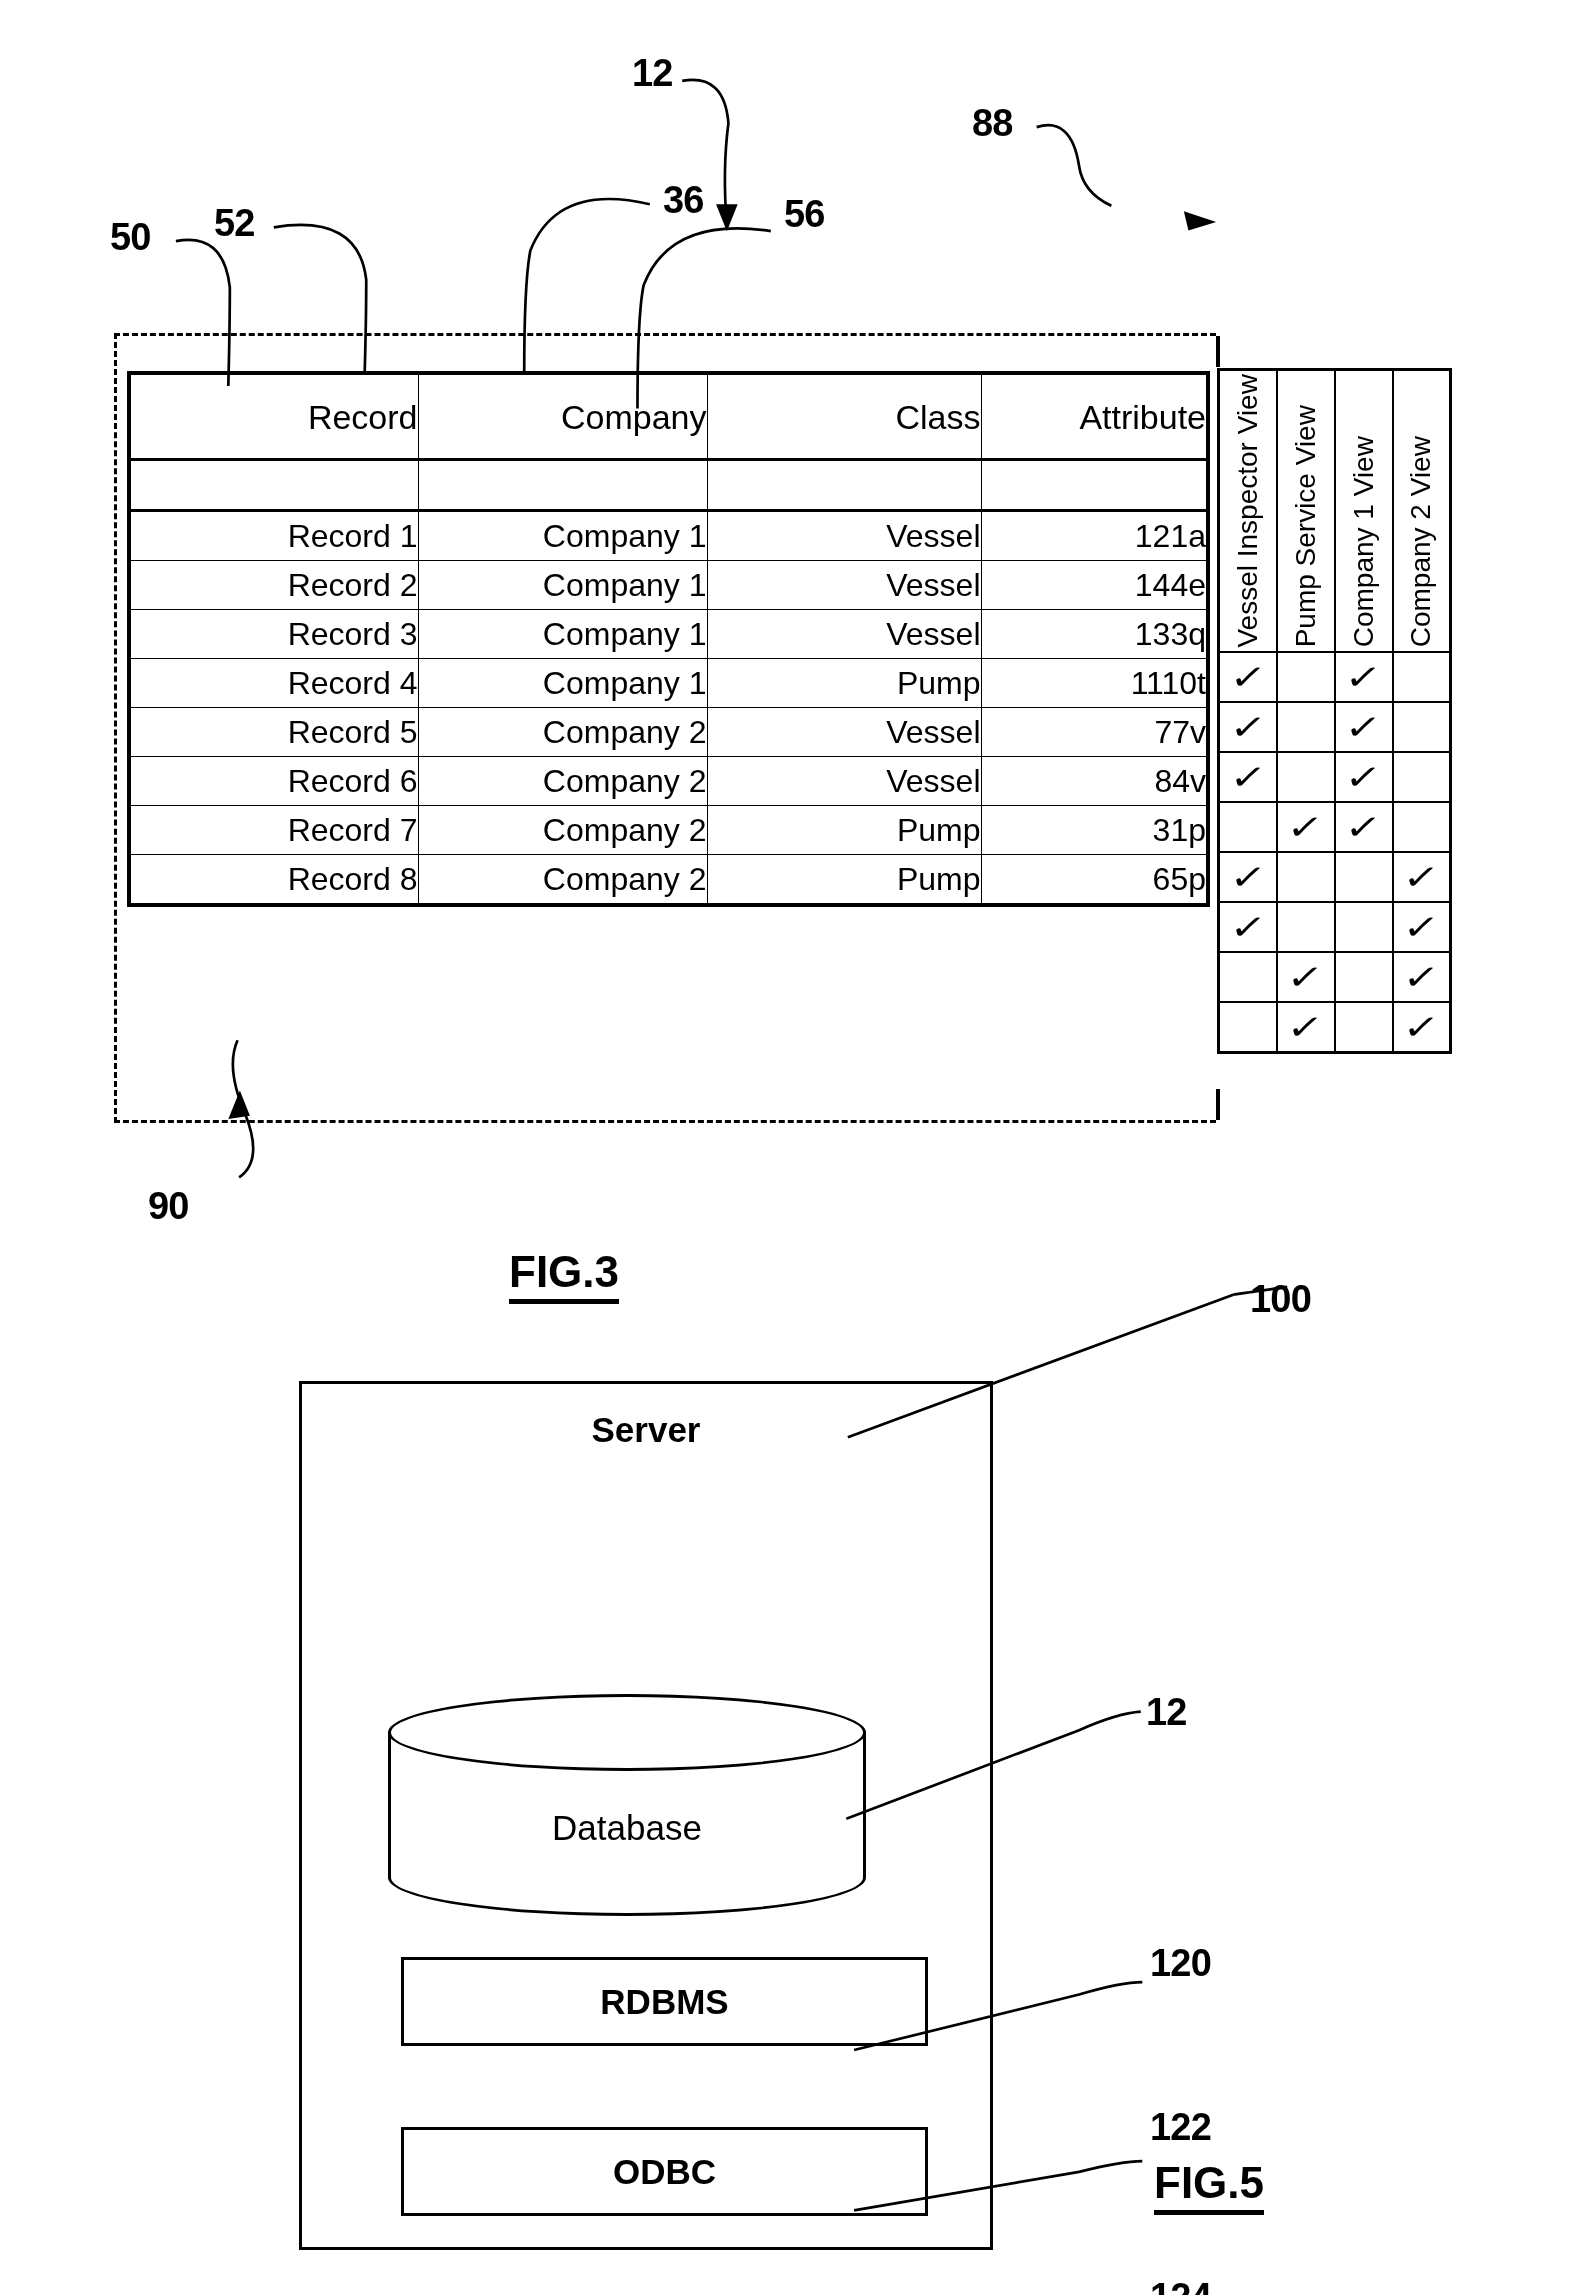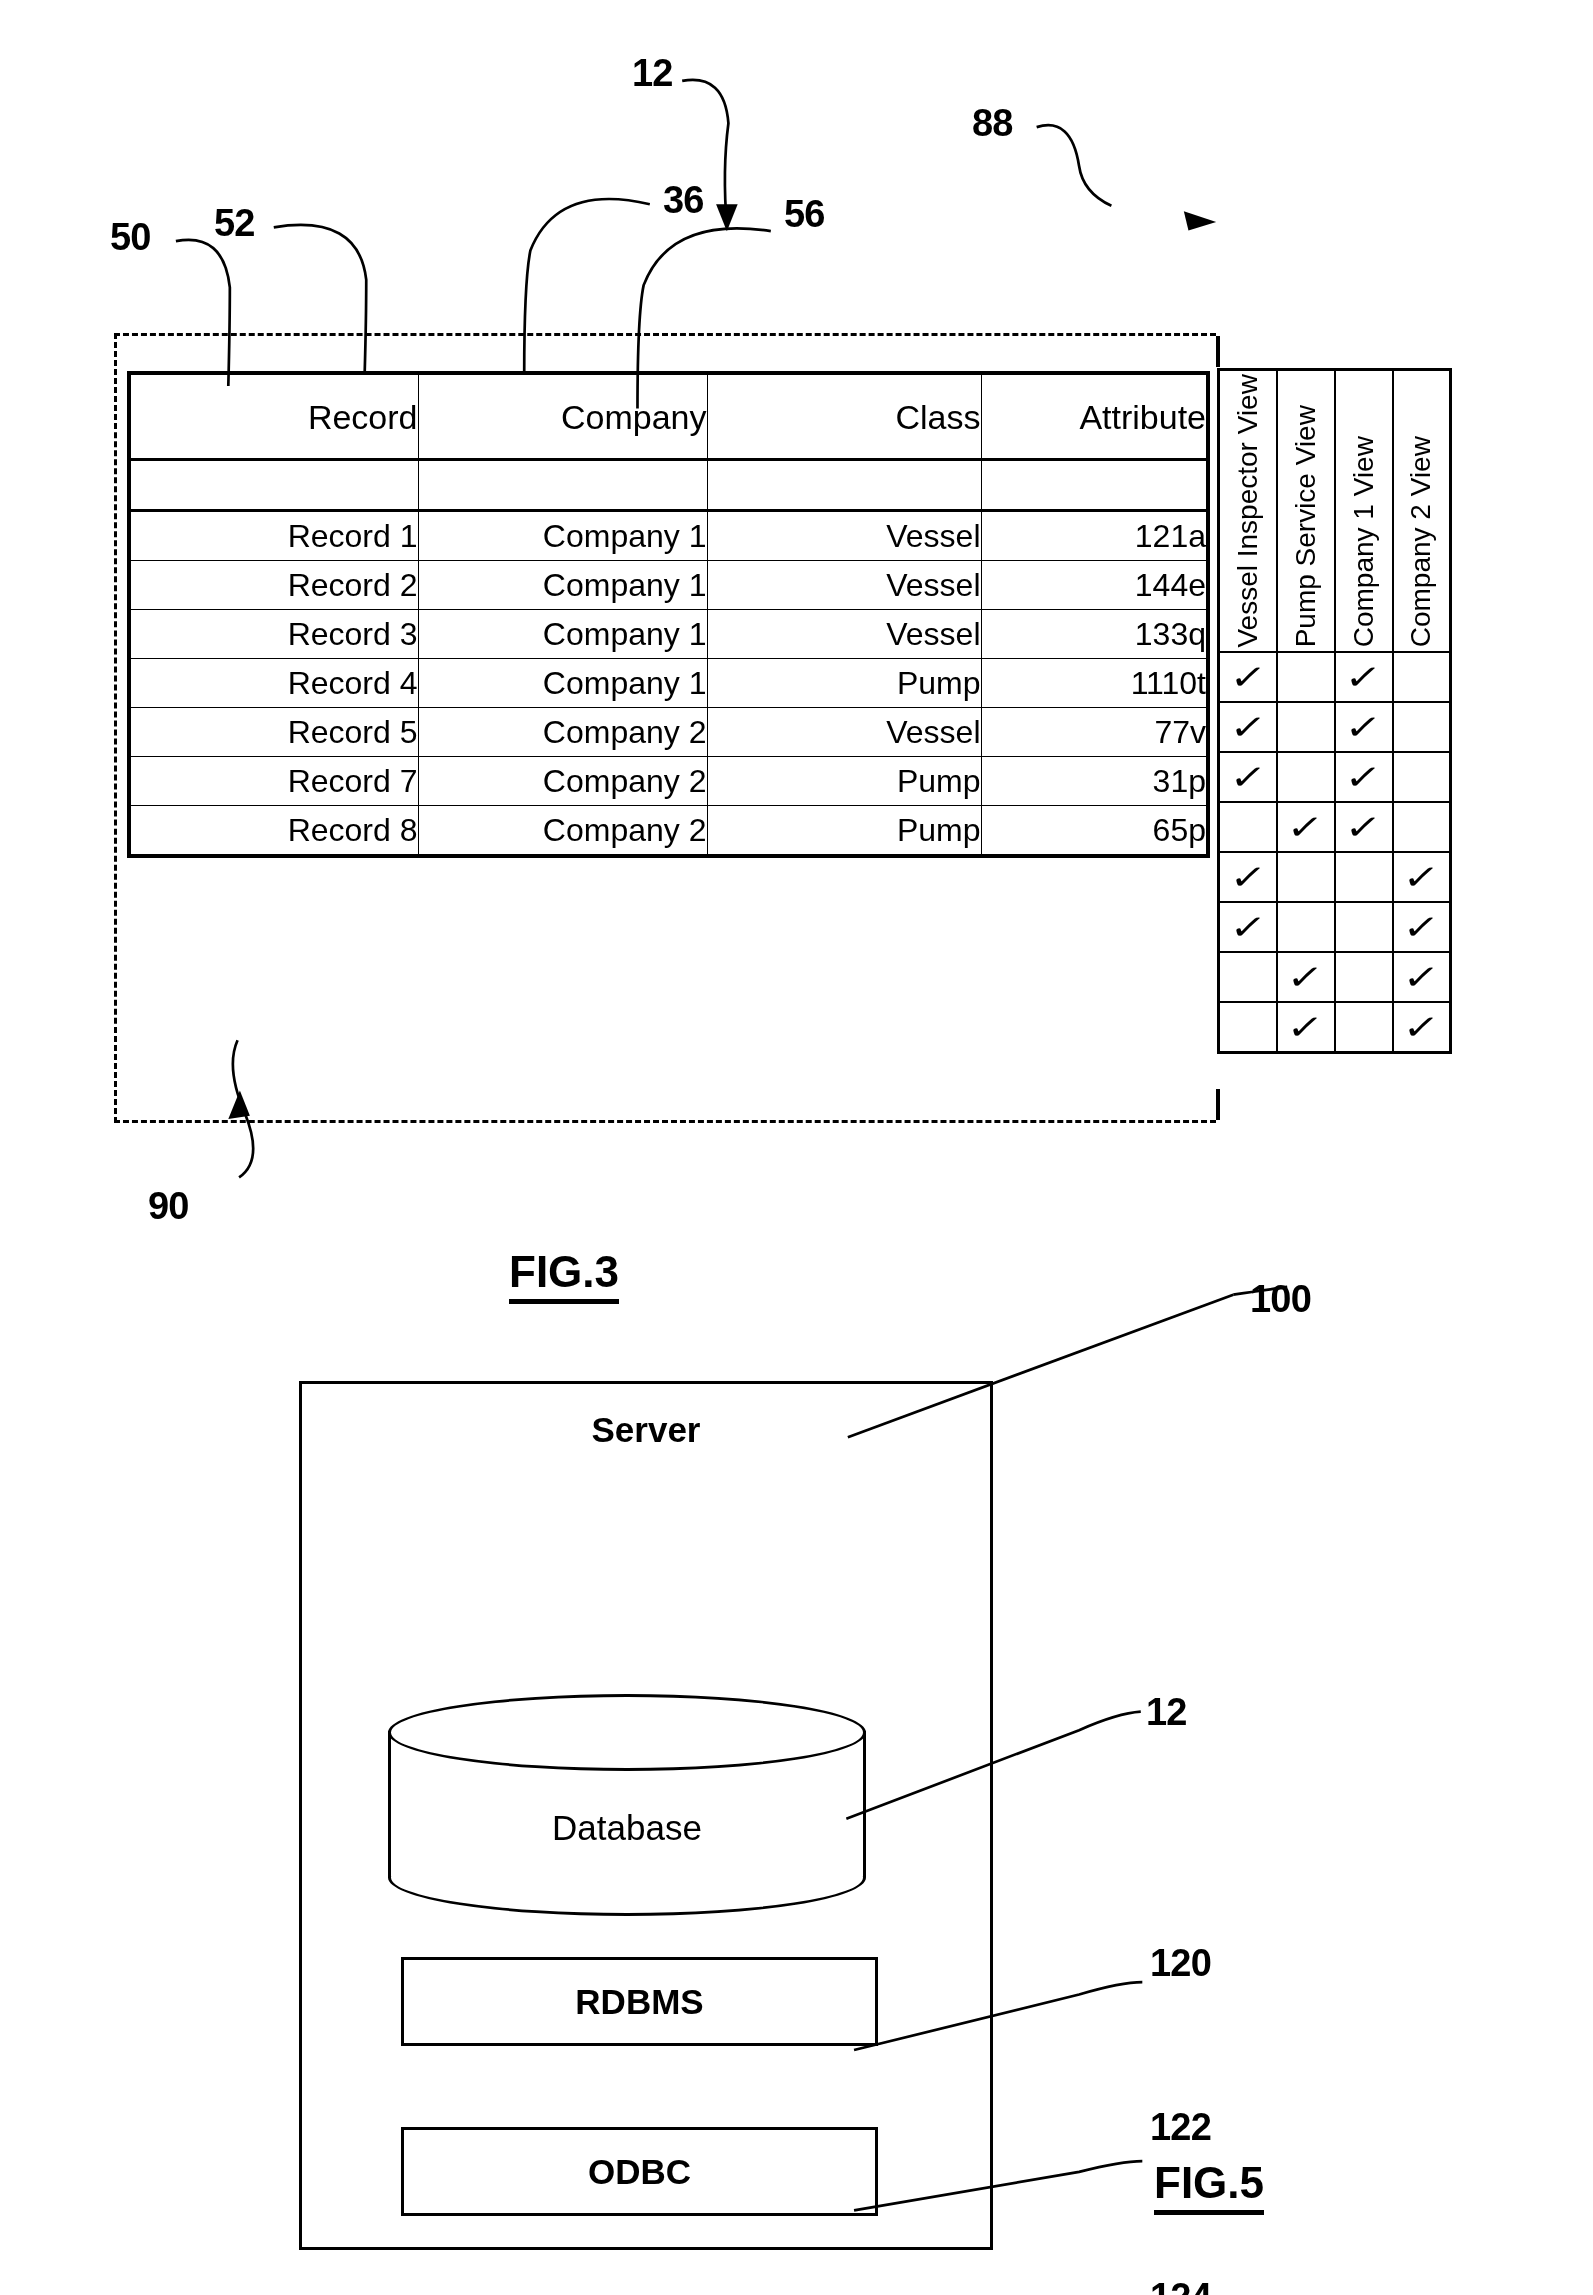--- a/index.html
+++ b/index.html
@@ -112,21 +112,21 @@
   .cyl-bot{
     position:absolute;left:0;top:145px;width:100%;height:77px;
     border:3.1px solid #000;border-radius:50%;box-sizing:border-box;
     clip-path:inset(48% 0 0 0);
   }
   .cyl-label{
     position:absolute;left:0;top:114px;width:100%;text-align:center;
     font-size:35px;
   }
   .stack-box{
-    position:absolute;left:401px;top:0;width:477px;height:89px;
+    position:absolute;left:401px;top:0;width:527px;height:89px;
     border:3.9px solid #000;box-sizing:border-box;
     display:flex;align-items:center;justify-content:center;
     font-size:35px;font-weight:bold;
   }
   
   svg.leaders{position:absolute;left:0;top:0;width:1594px;height:1310px;overflow:visible;}
   svg.leaders5{position:absolute;left:0;top:0;width:1594px;height:986px;overflow:visible;}
 </style>
 </head>
 <body>
@@ -207,20 +207,26 @@
           <td>Pump</td>
           <td>1110t</td>
         </tr>
         <tr>
           <td>Record 5</td>
           <td>Company 2</td>
           <td>Vessel</td>
           <td>77v</td>
         </tr>
         <tr>
+          <td>Record 6</td>
+          <td>Company 2</td>
+          <td>Vessel</td>
+          <td>84v</td>
+        </tr>
+        <tr>
           <td>Record 7</td>
           <td>Company 2</td>
           <td>Pump</td>
           <td>31p</td>
         </tr>
         <tr>
           <td>Record 8</td>
           <td>Company 2</td>
           <td>Pump</td>
           <td>65p</td>

